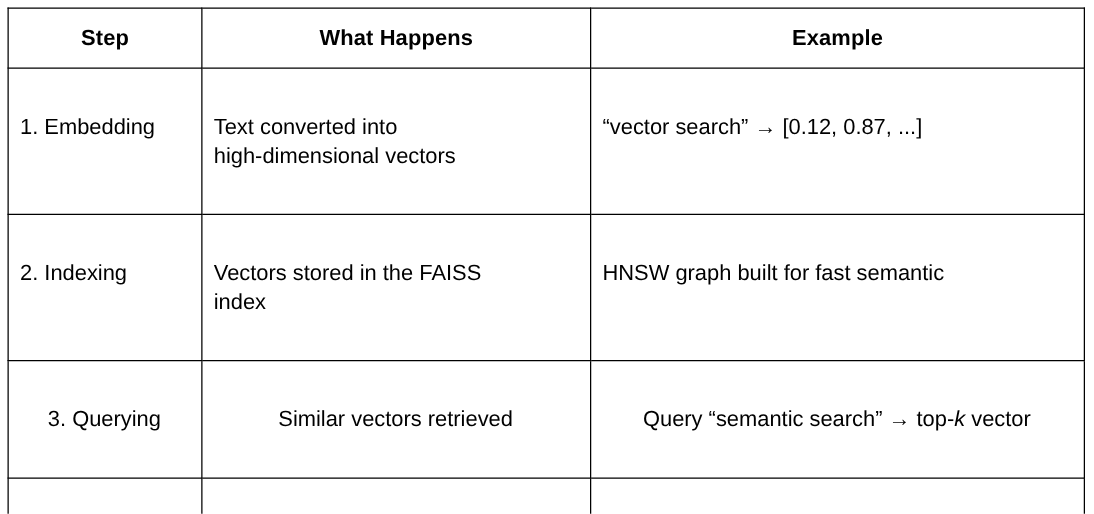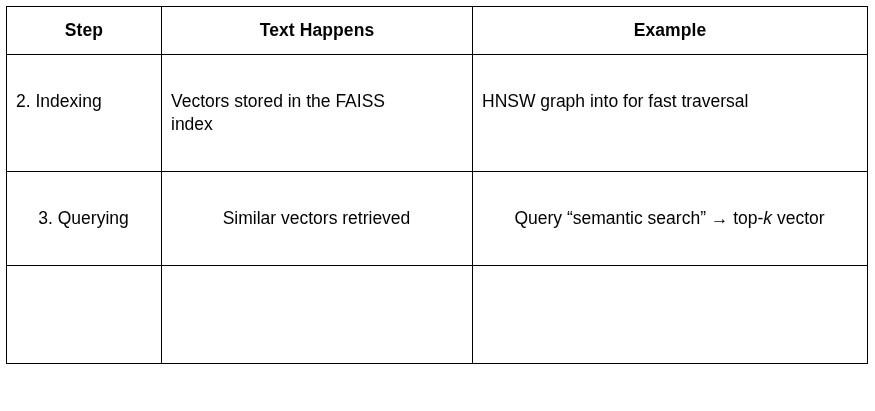--- a/index.html
+++ b/index.html
@@ -76,37 +76,49 @@
 <div class="sheet">
   <table class="rag-table">
     <colgroup>
       <col class="c-step">
       <col class="c-what">
       <col class="c-example">
     </colgroup>
     <thead>
       <tr>
         <th>Step</th>
-        <th>Text Happens</th>
+        <th>What Happens</th>
         <th>Example</th>
       </tr>
     </thead>
     <tbody>
 
+      <tr class="r1">
+        <td>
+          <span class="cell-text">1. Embedding</span>
+        </td>
+        <td>
+          <span class="cell-text">Text converted into
+high-dimensional vectors</span>
+        </td>
+        <td>
+          <span class="cell-text"><span>“vector search” → [0.12, 0.87, ...]</span><i></i><span></span></span>
+        </td>
+      </tr>
 
       <tr class="r2">
         <td>
           <span class="cell-text">2. Indexing</span>
         </td>
         <td>
           <span class="cell-text">Vectors stored in the FAISS
 index</span>
         </td>
         <td>
-          <span class="cell-text"><span>HNSW graph into for fast traversal</span><i></i><span></span></span>
+          <span class="cell-text"><span>HNSW graph built for fast semantic</span><i></i><span></span></span>
         </td>
       </tr>
 
       <tr class="r3">
         <td>
           <span class="cell-text">3. Querying</span>
         </td>
         <td>
           <span class="cell-text">Similar vectors retrieved</span>
         </td>

